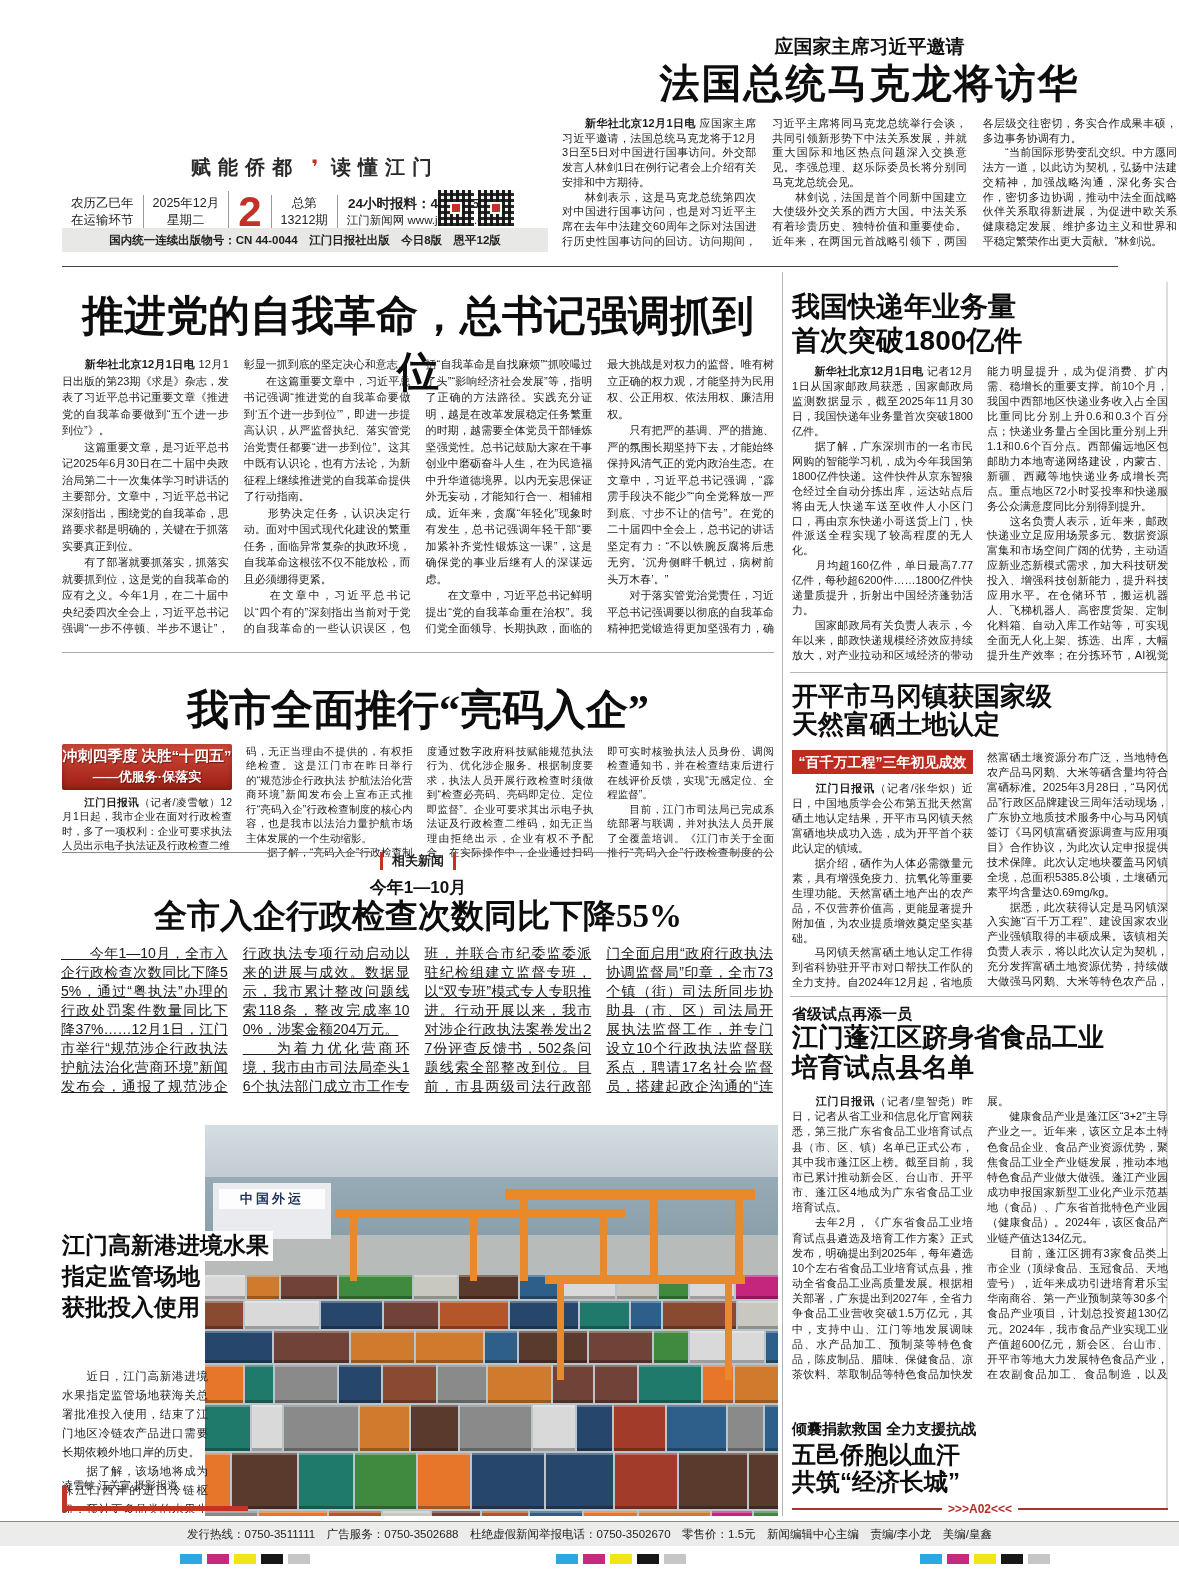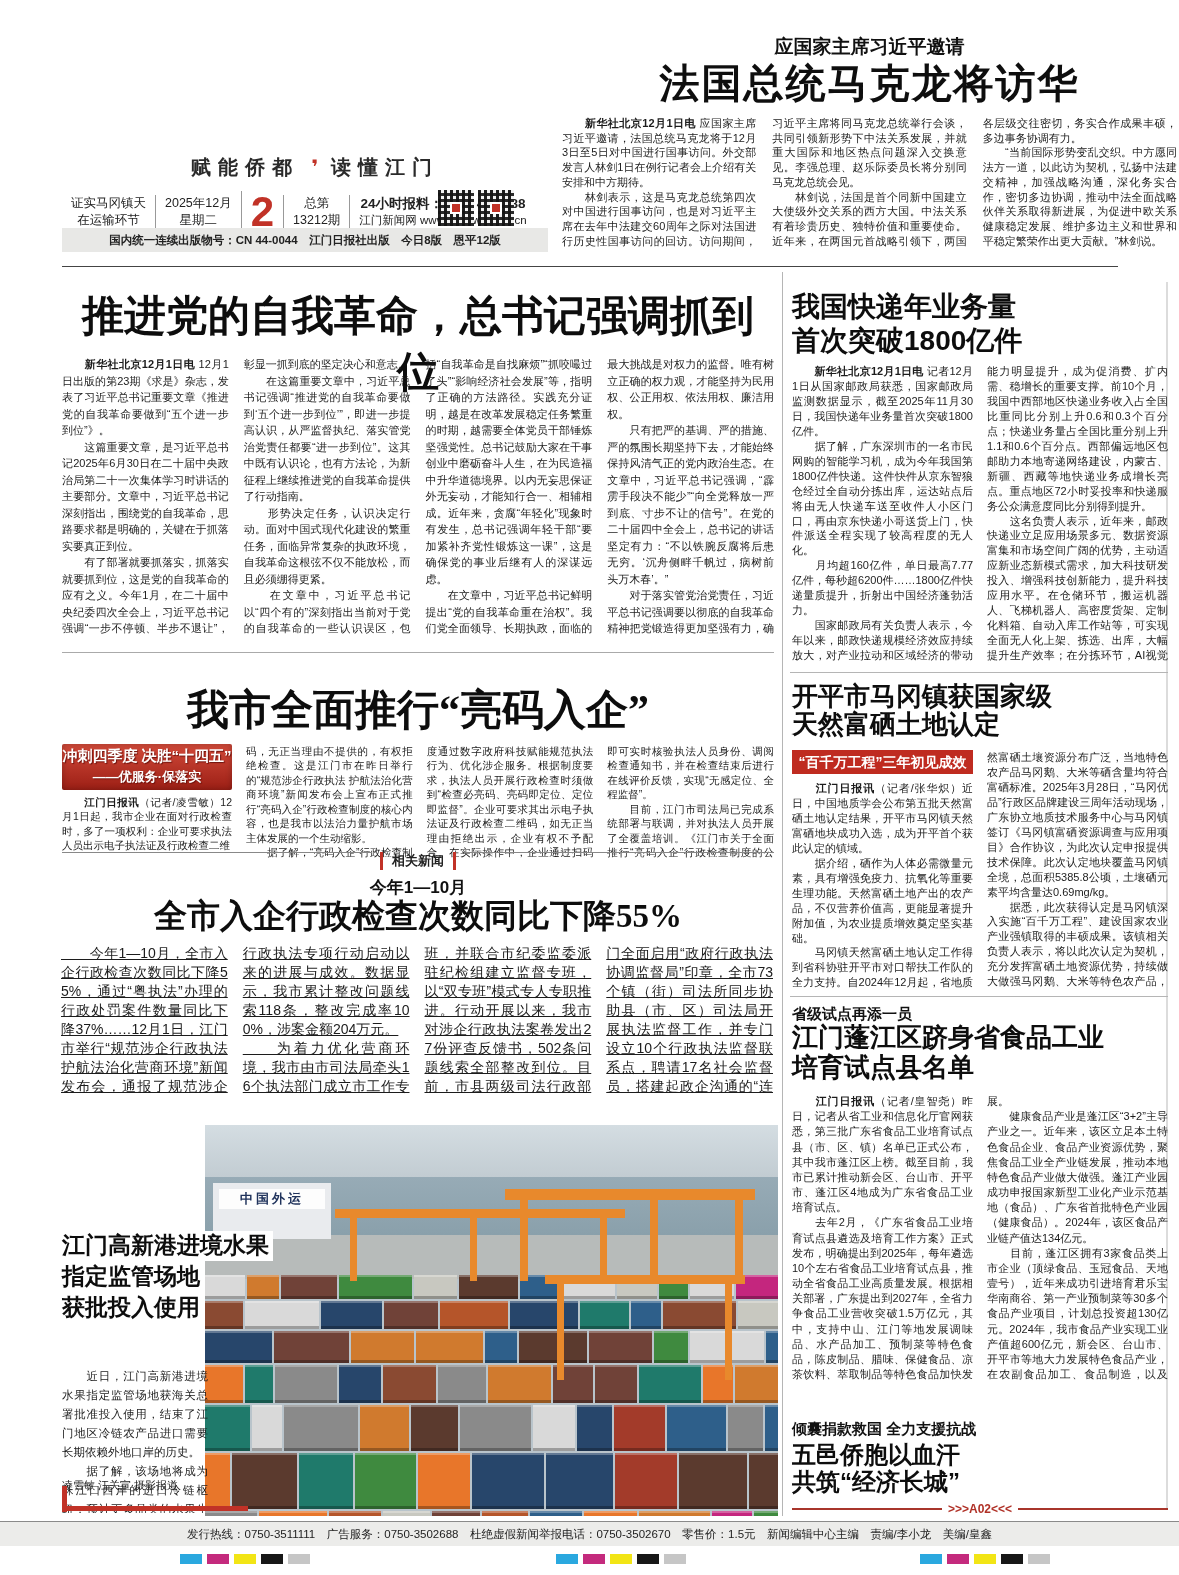--- a/index.html
+++ b/index.html
@@ -112,21 +112,21 @@
 <div id="page">
 
   <div id="slogan" class="abs center">
     <span>赋能侨都</span>
     <span class="mark">❜</span>
     <span>读懂江门</span>
   </div>
 
   <div id="dateline" class="abs">
     <div class="seg">
-      <div>证实马冈镇天</div>
+      <div>农历乙巳年</div>
         <div>在运输环节</div>
     </div>
     <div class="seg">
       <div>2025年12月</div>
         <div>星期二</div>
     </div>
     <div class="seg">
       <span id="page-number">2</span>
     </div>
     <div class="seg">

